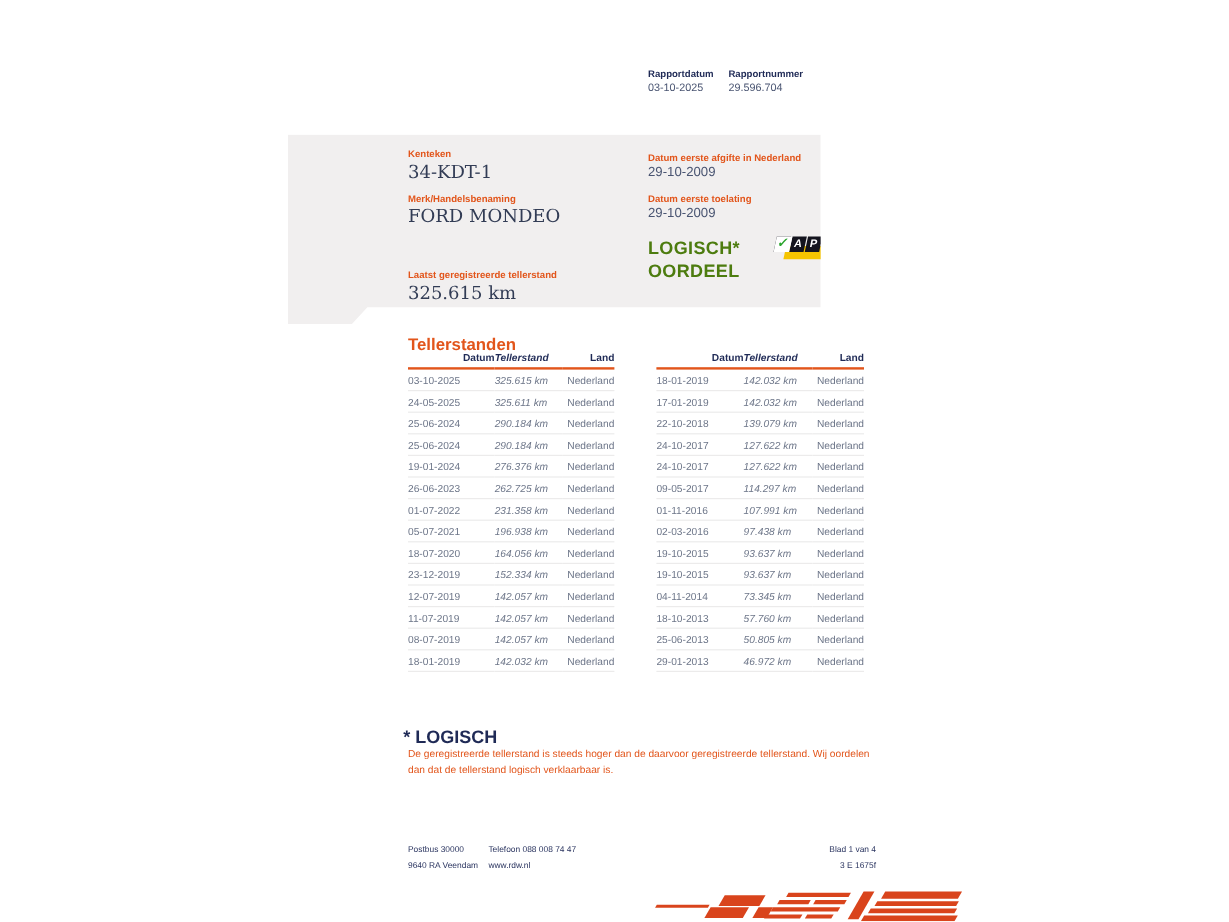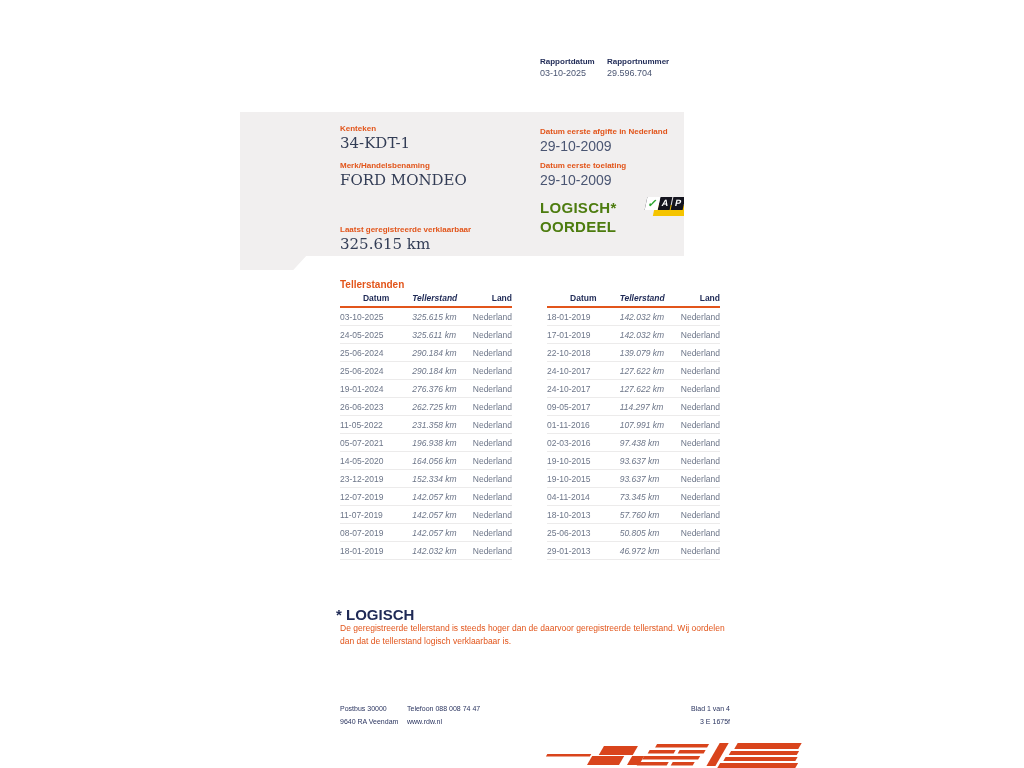--- a/index.html
+++ b/index.html
@@ -15,44 +15,44 @@
              font-weight:bold;font-size:17px;color:#dd511c;}
   .meta-label{position:absolute;top:57px;font-size:8px;font-weight:bold;color:#1f2a56;}
   .meta-value{position:absolute;top:68px;font-size:9px;color:#4a5572;}
   .m1{left:540px;text-align:right;} .m2{left:607px;}
 
   
   .panel{position:absolute;left:240px;top:112px;width:444px;height:158px;background:#f1efef;
          clip-path:polygon(0 0,100% 0,100% 91.1%,14.9% 91.1%,12% 100%,0 100%);}
   .lbl{position:absolute;font-size:8px;font-weight:bold;color:#e2551b;}
   .big-val{position:absolute;font-family:"DejaVu Serif",serif;font-size:15px;color:#323c55;}
-  .sm-val{position:absolute;font-size:14px;color:#4a5572;}
+  .sm-val{position:absolute;font-size:11px;color:#4a5572;}
   .oordeel{position:absolute;left:300px;top:86px;font-size:15px;font-weight:bold;
            color:#4d7c0f;line-height:19px;letter-spacing:.3px;}
 
   
   .nap{position:absolute;left:406px;top:84px;width:52px;height:22px;}
   .nap-yellow{position:absolute;left:8px;top:9px;width:42px;height:11px;background:#f5c400;
               transform:skewX(-12deg);}
   .nap-box{position:absolute;top:1px;width:12px;height:13px;background:#14141e;
            transform:skewX(-12deg);color:#ffffff;font-size:9px;font-weight:bold;
            text-align:center;line-height:13px;}
   .nap-check{position:absolute;top:1px;width:13px;height:13px;background:#ffffff;
              transform:skewX(-12deg);text-align:center;line-height:13px;
              font-size:11px;font-weight:bold;color:#2ba52e;}
 
   
-  .tbl-title{position:absolute;left:340px;top:279px;font-size:10px;font-weight:bold;color:#e2551b;}
+  .tbl-title{position:absolute;left:340px;top:279px;font-size:14px;font-weight:bold;color:#e2551b;}
   table.odo{position:absolute;top:291px;border-collapse:collapse;table-layout:fixed;font-size:8.5px;}
   .odo-left{left:340px;width:172px;} .odo-right{left:547px;width:173px;}
   table.odo th{font-weight:bold;color:#1f2a56;border-bottom:2px solid #e2551b;
                padding:2px 0 3px 0;font-size:8.5px;}
   table.odo td{color:#6d7689;padding:4px 0 3px 0;border-bottom:1px solid #ecebeb;}
   .c0{text-align:left;width:42%;} .c1{text-align:left;width:33%;font-style:italic;} .c2{text-align:right;width:25%;}
-  th.c0{text-align:center;margin-top:36px;} th.c1{text-align:left;} th.c2{}
+  th.c0{text-align:right;margin-top:36px;} th.c1{text-align:left;} th.c2{}
 
   
   .note-title{position:absolute;left:336px;top:606px;font-size:15px;font-weight:bold;color:#1f2a56;}
   .note-text{position:absolute;left:340px;top:622px;width:395px;font-size:8.5px;
              line-height:13px;color:#e2551b;}
 
   
   .foot{position:absolute;font-size:7px;color:#2b3560;line-height:13px;}
   .f1{left:340px;top:702px;} .f2{left:407px;top:702px;}
   .f3{left:600px;top:702px;width:130px;text-align:right;}
@@ -69,21 +69,21 @@
   <div class="meta-label m1">Rapportdatum</div>
   <div class="meta-label m2">Rapportnummer</div>
   <div class="meta-value m1">03-10-2025</div>
   <div class="meta-value m2">29.596.704</div>
 
   <div class="panel">
     <div class="lbl" style="left:100px;top:12px">Kenteken</div>
     <div class="big-val" style="left:100px;top:22px">34-KDT-1</div>
     <div class="lbl" style="left:100px;top:49px">Merk/Handelsbenaming</div>
     <div class="big-val" style="left:100px;top:59px">FORD MONDEO</div>
-    <div class="lbl" style="left:100px;top:113px">Laatst geregistreerde verklaarbaar</div>
+    <div class="lbl" style="left:100px;top:113px">Laatst geregistreerde tellerstand</div>
     <div class="big-val" style="left:100px;top:123px">325.615 km</div>
 
     <div class="lbl" style="left:300px;top:15px">Datum eerste afgifte in Nederland</div>
     <div class="sm-val" style="left:300px;top:26px">29-10-2009</div>
     <div class="lbl" style="left:300px;top:49px">Datum eerste toelating</div>
     <div class="sm-val" style="left:300px;top:60px">29-10-2009</div>
 
     <div class="oordeel">
       <div>LOGISCH*</div>
       <div>OORDEEL</div>
@@ -133,31 +133,31 @@
           <td class="c0">19-01-2024</td>
           <td class="c1">276.376 km</td>
           <td class="c2">Nederland</td>
         </tr>
         <tr>
           <td class="c0">26-06-2023</td>
           <td class="c1">262.725 km</td>
           <td class="c2">Nederland</td>
         </tr>
         <tr>
-          <td class="c0">11-05-2022</td>
+          <td class="c0">01-07-2022</td>
           <td class="c1">231.358 km</td>
           <td class="c2">Nederland</td>
         </tr>
         <tr>
           <td class="c0">05-07-2021</td>
           <td class="c1">196.938 km</td>
           <td class="c2">Nederland</td>
         </tr>
         <tr>
-          <td class="c0">14-05-2020</td>
+          <td class="c0">18-07-2020</td>
           <td class="c1">164.056 km</td>
           <td class="c2">Nederland</td>
         </tr>
         <tr>
           <td class="c0">23-12-2019</td>
           <td class="c1">152.334 km</td>
           <td class="c2">Nederland</td>
         </tr>
         <tr>
           <td class="c0">12-07-2019</td>

